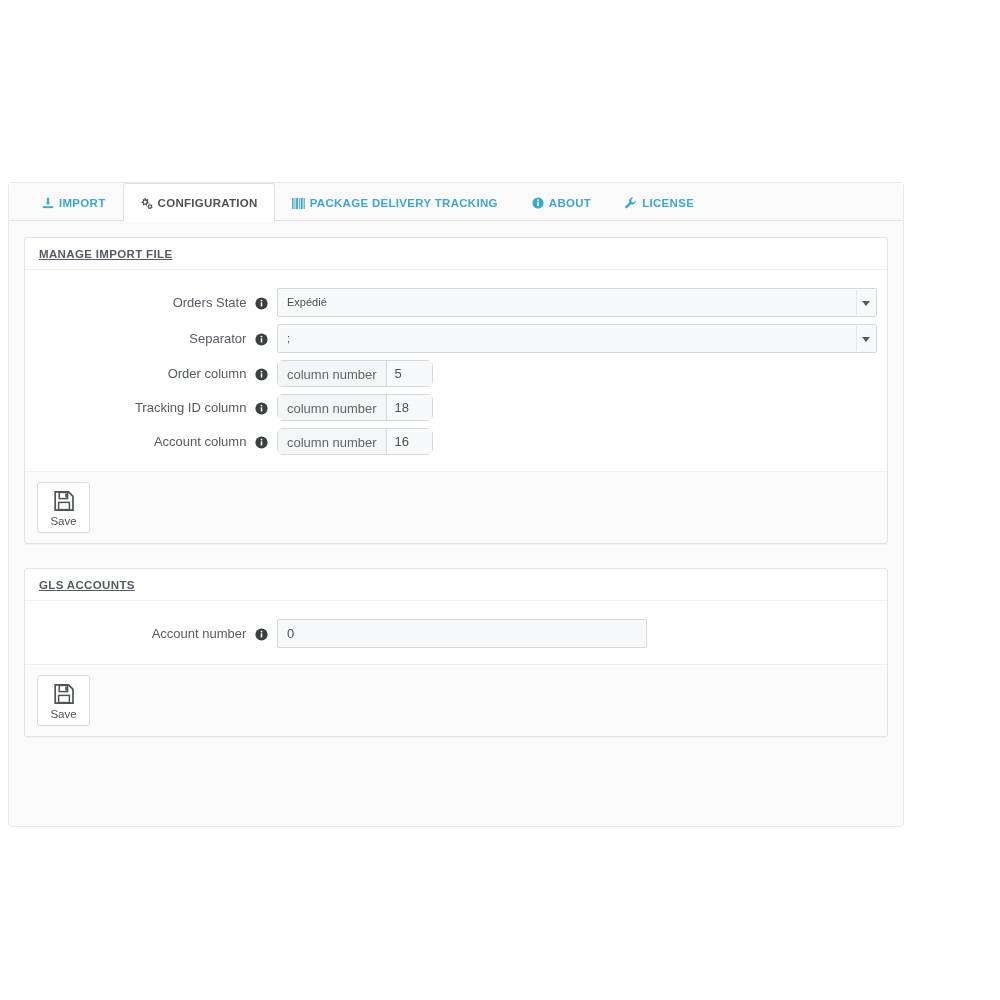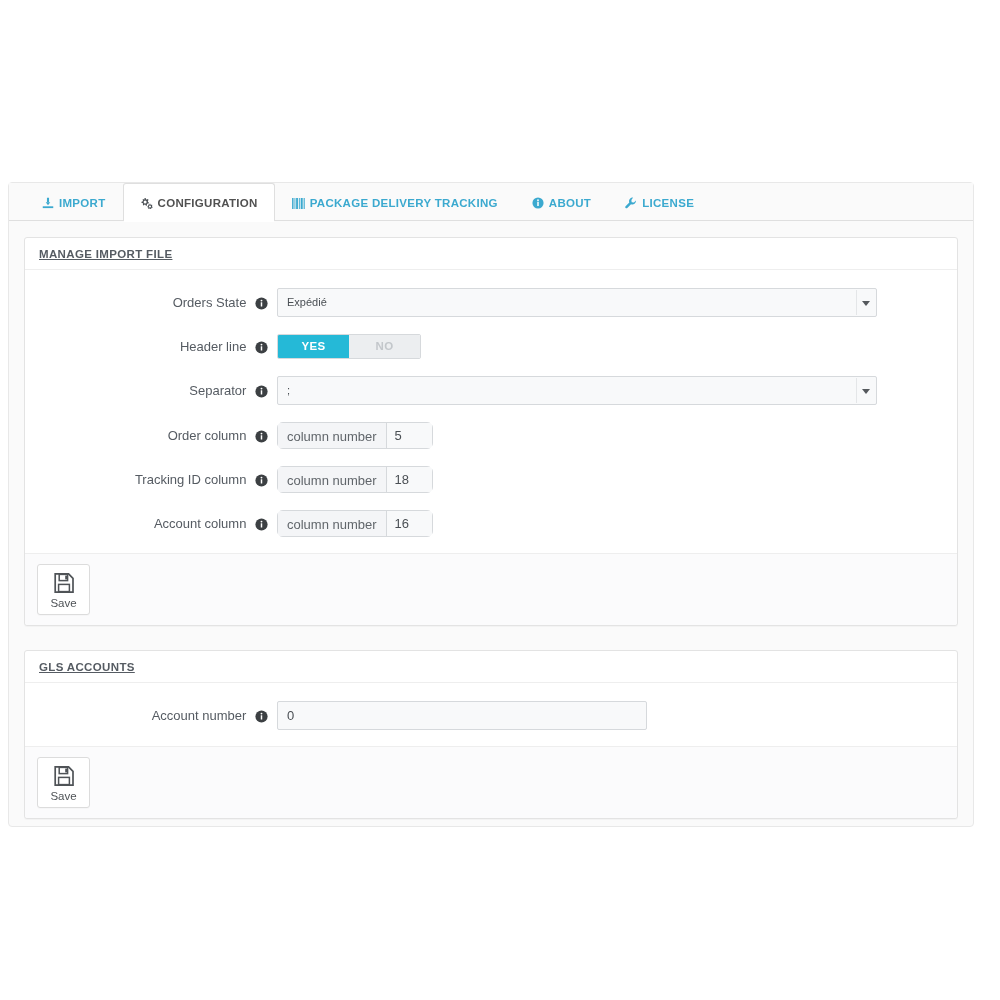--- a/index.html
+++ b/index.html
@@ -18,21 +18,21 @@
     height: 1000px;
     background: #ffffff;
     overflow: hidden;
   }
 
   
   .module-frame {
     position: absolute;
     left: 8px;
     top: 182px;
-    width: 966px;
+    width: 896px;
     height: 645px;
     background: #fafafa;
     border: 1px solid #e8e8e8;
     border-radius: 4px;
     box-sizing: border-box;
   }
 
   
   .tab-bar {
     position: relative;
@@ -115,21 +115,21 @@
     background: #fbfbfc;
     border-top: 1px solid #eeeeee;
     padding: 10px 12px;
     border-radius: 0 0 3px 3px;
   }
 
   
   .form-row {
     display: flex;
     align-items: center;
-    margin-bottom: 17px;
+    margin-bottom: 7px;
   }
   .form-row:last-child { margin-bottom: 2px; }
 
   .form-label {
     width: 252px;
     min-width: 252px;
     text-align: right;
     padding-right: 9px;
     font-size: 13px;
     color: #555b62;
@@ -378,37 +378,20 @@
             </div>
             <div class="form-field">
               <div class="sel">
                 <span class="sel-val">Expédié</span>
                 <span class="sel-sep"></span>
                 <span class="caret"></span>
               </div>
             </div>
           </div>
 
-          <div class="form-row">
-            <div class="form-label">
-              <span class="lbl-txt">Header line</span>
-              <span class="info-icon">
-                <svg width="13" height="13" viewBox="0 0 16 16">
-                  <circle cx="8" cy="8" r="7.5" fill="#3c4043"></circle>
-                  <rect x="7.1" y="6.5" width="1.8" height="5.2" fill="#ffffff"></rect>
-                  <circle cx="8" cy="4.4" r="1.15" fill="#ffffff"></circle>
-                </svg>
-              </span>
-            </div>
-            <div class="form-field">
-              <div class="switch">
-                <span class="on">YES</span><span class="off">NO</span>
-              </div>
-            </div>
-          </div>
 
           <div class="form-row">
             <div class="form-label">
               <span class="lbl-txt">Separator</span>
               <span class="info-icon">
                 <svg width="13" height="13" viewBox="0 0 16 16">
                   <circle cx="8" cy="8" r="7.5" fill="#3c4043"></circle>
                   <rect x="7.1" y="6.5" width="1.8" height="5.2" fill="#ffffff"></rect>
                   <circle cx="8" cy="4.4" r="1.15" fill="#ffffff"></circle>
                 </svg>

